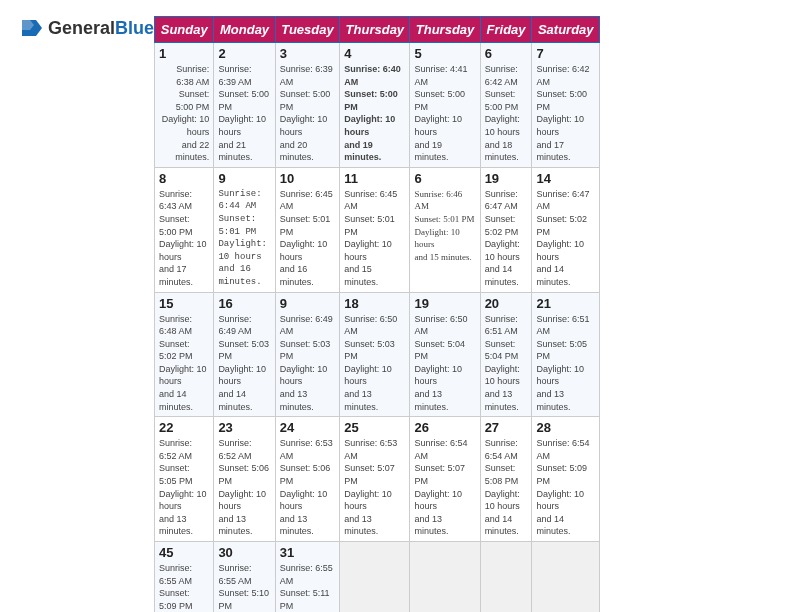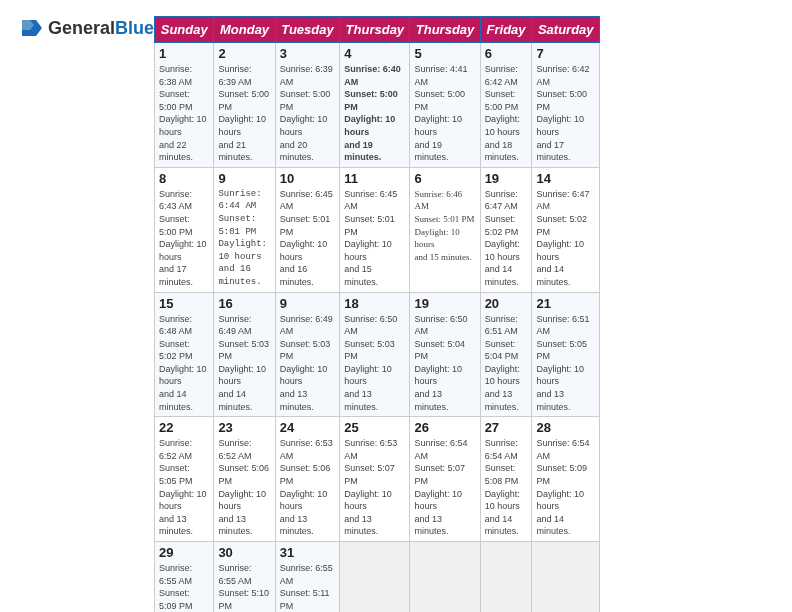--- a/index.html
+++ b/index.html
@@ -121,21 +121,21 @@
           <th>Thursday</th>
           <th>Thursday</th>
           <th>Friday</th>
           <th>Saturday</th>
         </tr>
     </thead>
     <tbody id="calendar-body">
     <tr>
           <td>
             <span class="day-num">1</span>
-            <div class="day-info" style="white-space: pre-line;">Sunrise: 6:38 AM
+            <div class="day-info" style="white-space: pre-line; text-align: right;">Sunrise: 6:38 AM
 Sunset: 5:00 PM
 Daylight: 10 hours
 and 22 minutes.</div>
           </td>
           <td>
             <span class="day-num">2</span>
             <div class="day-info" style="white-space: pre-line;">Sunrise: 6:39 AM
 Sunset: 5:00 PM
 Daylight: 10 hours
 and 21 minutes.</div>
@@ -324,21 +324,21 @@
           <td>
             <span class="day-num">28</span>
             <div class="day-info" style="white-space: pre-line;">Sunrise: 6:54 AM
 Sunset: 5:09 PM
 Daylight: 10 hours
 and 14 minutes.</div>
           </td>
         </tr>
         <tr>
           <td>
-            <span class="day-num">29</span>
+            <span class="day-num">45</span>
             <div class="day-info" style="white-space: pre-line;">Sunrise: 6:55 AM
 Sunset: 5:09 PM
 Daylight: 10 hours
 and 14 minutes.</div>
           </td>
           <td>
             <span class="day-num">30</span>
             <div class="day-info" style="white-space: pre-line;">Sunrise: 6:55 AM
 Sunset: 5:10 PM
 Daylight: 10 hours

